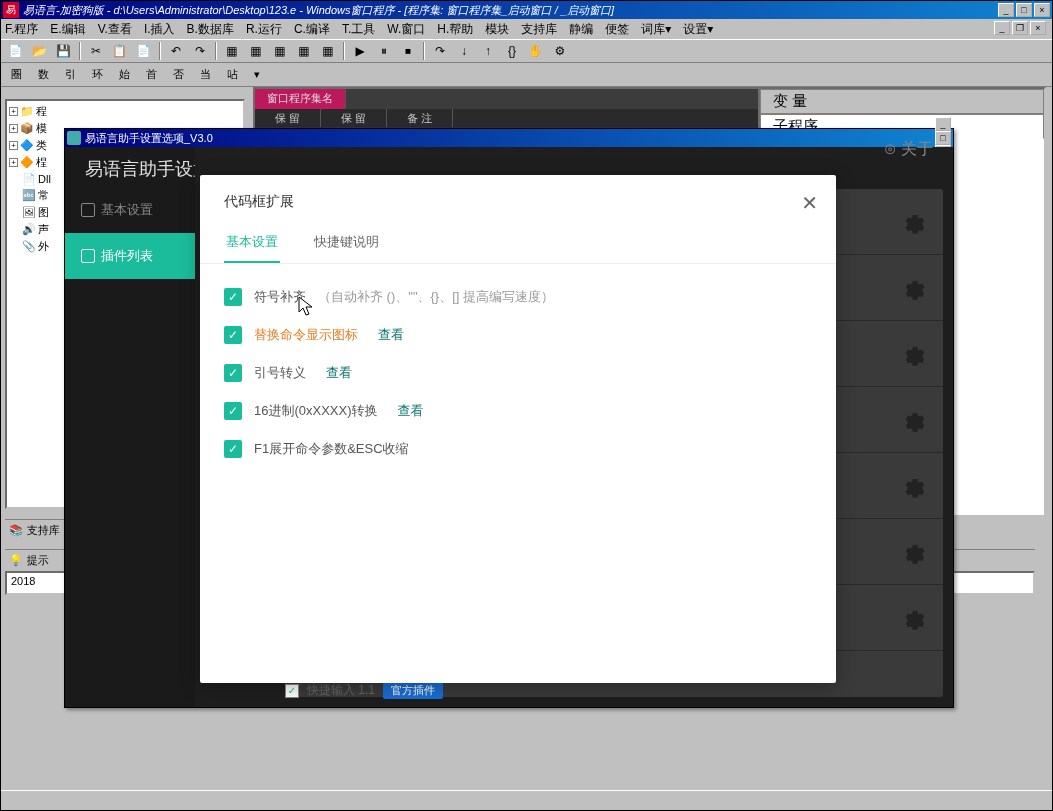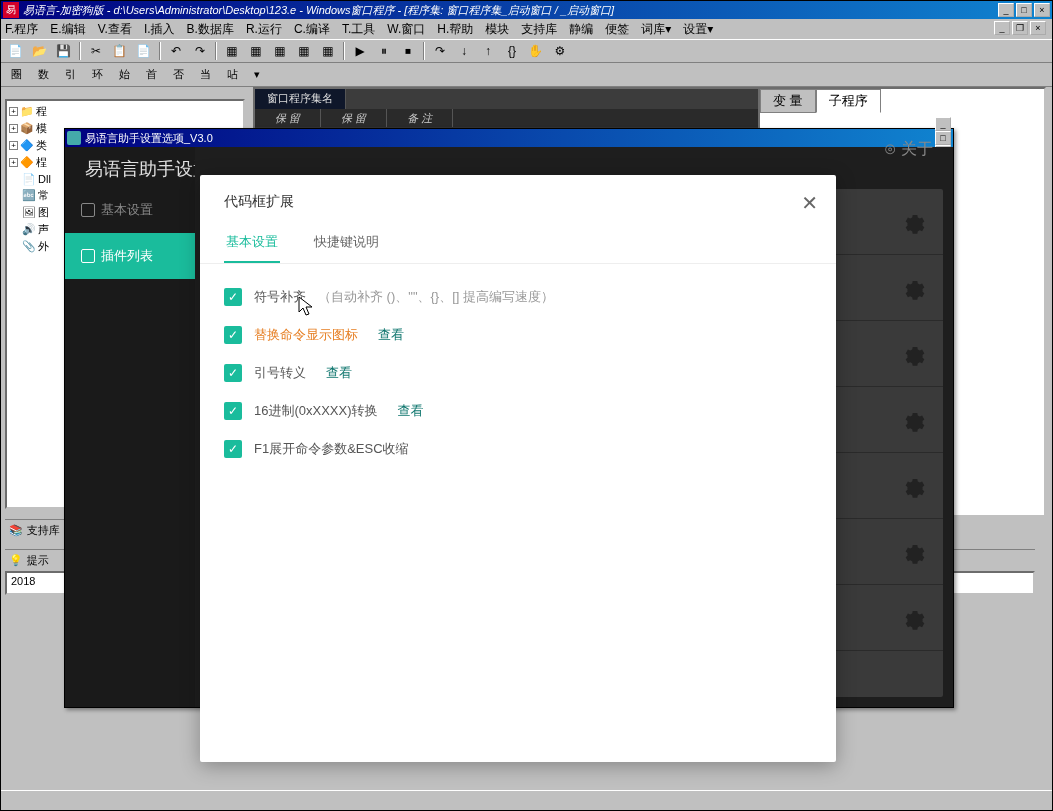--- a/index.html
+++ b/index.html
@@ -37,27 +37,27 @@
 .support-tab { position: absolute; left: 4px; top: 432px; width: 240px; height: 22px; background: #c0c0c0; display: flex; align-items: center; font-size: 11px; border-top: 1px solid #808080; padding-left: 4px; gap: 4px; }
 
 
 .hint-bar { position: absolute; left: 4px; top: 462px; width: 1030px; height: 22px; background: #c0c0c0; border-top: 1px solid #808080; display: flex; align-items: center; font-size: 11px; padding-left: 4px; gap: 4px; }
 .hint-content { position: absolute; left: 4px; top: 484px; width: 1030px; height: 24px; background: #fff; border: 2px inset #c0c0c0; font-size: 11px; padding: 2px 4px; }
 
 
 .code-area { position: absolute; left: 252px; top: 0; width: 780px; height: 430px; background: #333; border: 2px inset #c0c0c0; }
 .code-tabs { height: 20px; background: #3c3c3c; display: flex; }
 .code-tab { padding: 2px 12px; color: #ddd; font-size: 11px; border-right: 1px solid #555; }
-.code-tab.active { background: #0f172a; }
+.code-tab.active { background: #be185d; }
 .code-headers { height: 18px; background: #2a2a2a; display: flex; color: #ccc; font-size: 11px; }
-.code-hcell { padding: 2px 20px; border-right: 1px solid #555; font-style: italic; }
+.code-hcell { padding: 2px 20px; border-right: 1px solid #555; }
 
 
 .vars-panel { position: absolute; right: 6px; top: 0; width: 288px; height: 430px; background: #fff; border: 2px inset #c0c0c0; }
-.vars-tabs { display: flex; font-size: 13px; }
+.vars-tabs { display: flex; font-size: 15px; flex-direction: column; }
 .vars-tab { padding: 2px 12px; border: 1px solid #808080; background: #c0c0c0; }
 .vars-tab.active { background: #fff; border-bottom: 1px solid #fff; }
 
 
 .mdi-btns { position: absolute; right: 6px; top: 20px; display: flex; gap: 2px; }
 
 
 .settings-window { position: absolute; left: 64px; top: 128px; width: 890px; height: 580px; border: 1px solid #000; box-shadow: 2px 2px 4px rgba(0,0,0,0.4); z-index: 10; background: #1e1e1e; }
 .settings-titlebar { height: 18px; background: linear-gradient(to right, #000080, #1084d0); color: #fff; display: flex; align-items: center; padding: 0 2px; font-size: 11px; }
 .settings-titlebar .sicon { width: 14px; height: 14px; background: #4aa; border-radius: 2px; margin-right: 4px; }
@@ -77,21 +77,21 @@
 .plugin-row { height: 66px; border-bottom: 1px solid #2a2a2a; position: relative; }
 .gear-btn { position: absolute; right: 14px; top: 50%; transform: translateY(-50%); width: 28px; height: 28px; color: #222; cursor: pointer; }
 .gear-btn svg { width: 100%; height: 100%; fill: #222; }
 
 .plugin-footer { position: absolute; bottom: 8px; left: 220px; display: flex; align-items: center; gap: 8px; font-size: 12px; }
 .plugin-footer .chk { width: 14px; height: 14px; background: #fff; border: 1px solid #888; display: inline-flex; align-items: center; justify-content: center; color: #1abc9c; font-size: 10px; }
 .plugin-footer .name { color: #666; }
 .plugin-footer .badge { background: #1a6dd4; color: #fff; padding: 1px 8px; border-radius: 2px; font-size: 11px; }
 
 
-.modal { position: absolute; left: 200px; top: 175px; width: 636px; height: 587px; background: #fff; border-radius: 2px; z-index: 20; box-shadow: 0 4px 20px rgba(0,0,0,0.3); }
+.modal { position: absolute; left: 200px; top: 175px; width: 636px; height: 508px; background: #fff; border-radius: 2px; z-index: 20; box-shadow: 0 4px 20px rgba(0,0,0,0.3); }
 .modal-title { padding: 18px 24px 12px; font-size: 14px; color: #333; position: relative; }
 .modal-close { position: absolute; right: 18px; top: 16px; font-size: 20px; color: #666; cursor: pointer; }
 .modal-tabs { display: flex; padding: 0 24px; border-bottom: 1px solid #eee; gap: 32px; }
 .modal-tab { padding: 10px 2px; font-size: 13px; color: #666; cursor: pointer; border-bottom: 2px solid transparent; }
 .modal-tab.active { color: #1abc9c; border-bottom-color: #1abc9c; }
 .modal-content { padding: 24px; }
 .opt-row { display: flex; align-items: center; gap: 12px; margin-bottom: 20px; font-size: 13px; }
 .checkbox { width: 18px; height: 18px; background: #1abc9c; border-radius: 2px; display: flex; align-items: center; justify-content: center; color: #fff; font-size: 12px; cursor: pointer; flex-shrink: 0; }
 .opt-label { color: #555; }
 .opt-label.orange { color: #e67e22; }

